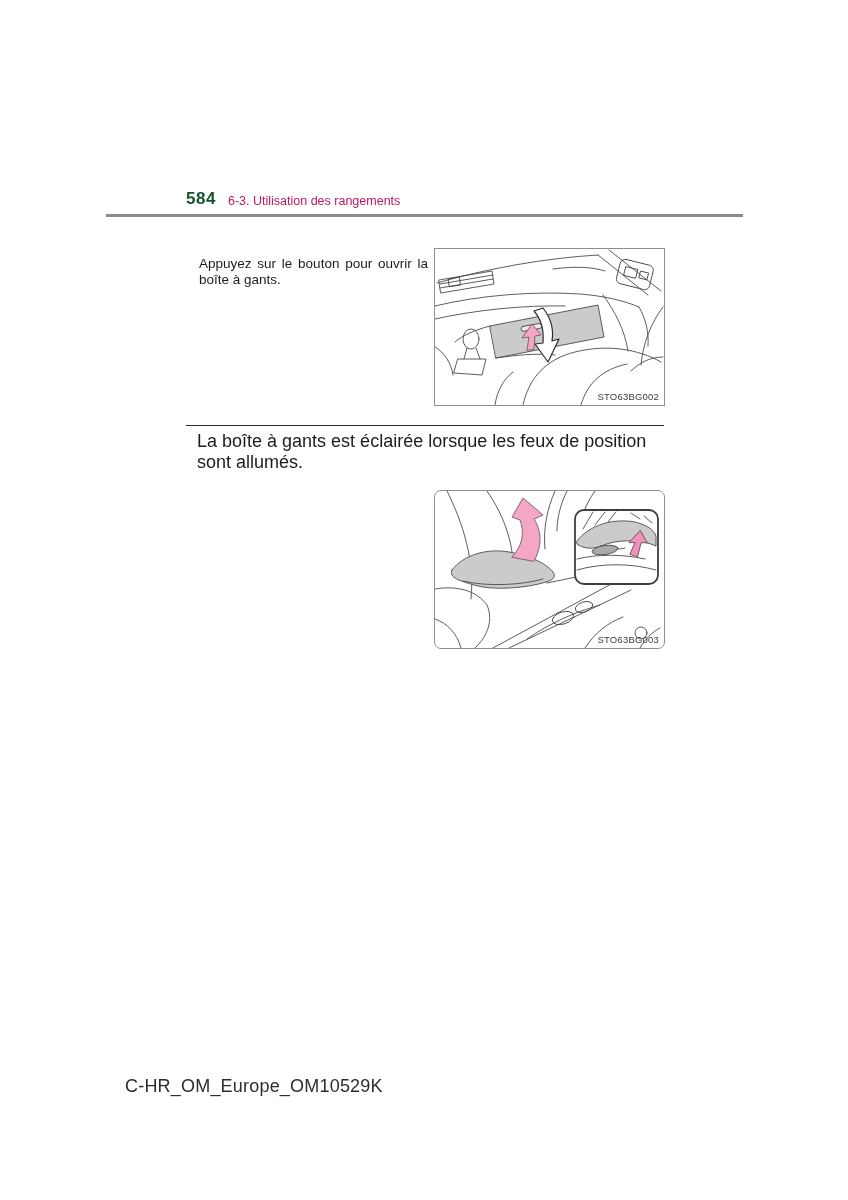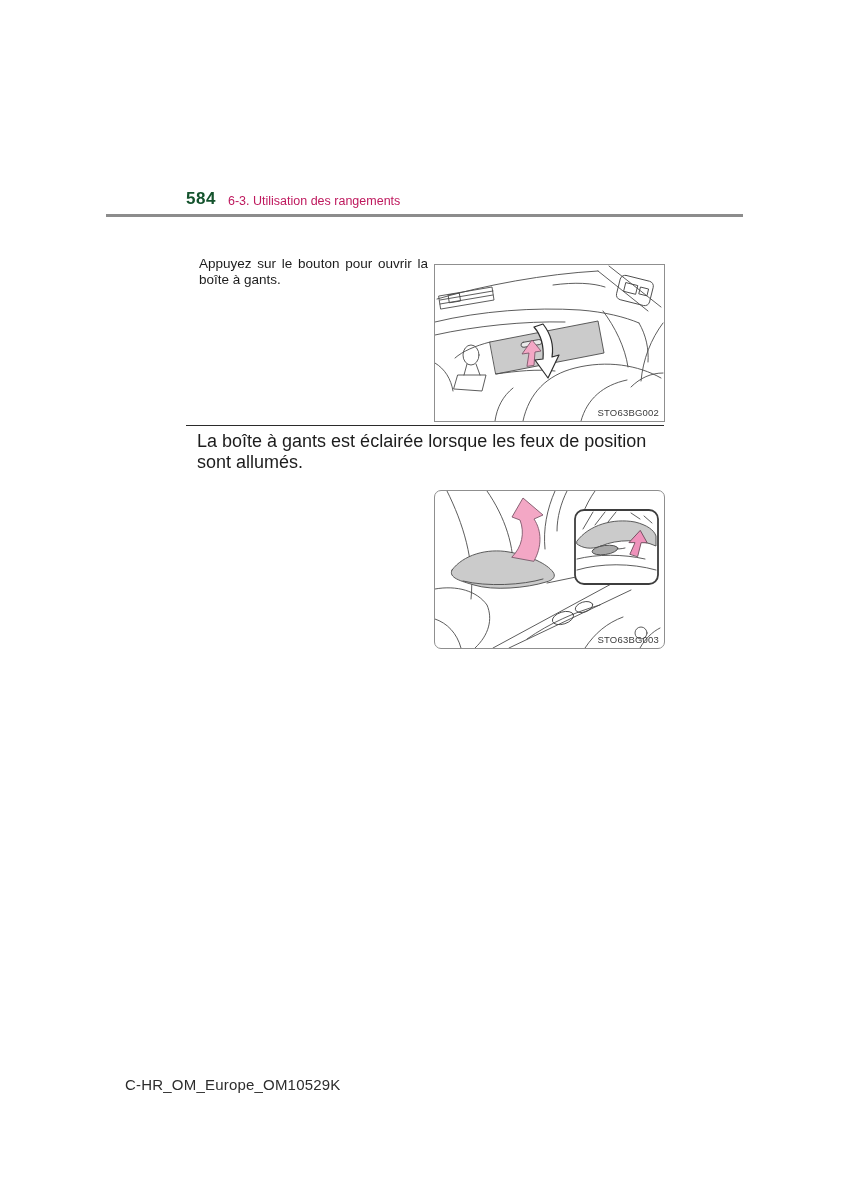--- a/index.html
+++ b/index.html
@@ -36,38 +36,38 @@
   .para {
     position:absolute; font-size:13.5px; line-height:16px;
     text-align:justify; color:#1c1c1c;
   }
   #para1 { left:199px; top:256px; width:229px; }
   #para2 { left:199px; top:490px; width:233px; }
   .figure {
     position:absolute; left:434px; width:229px;
     border:1px solid #8f8f8f; background:#ffffff; box-sizing:content-box;
   }
-  #figure1 { top:264px; height:156px;text-decoration:underline; }
+  #figure1 { top:248px; height:156px;text-decoration:underline; }
   #figure2 { top:490px; height:157px;border-radius:7px; }
   .figure svg { display:block; }
   .fig-caption {
     position:absolute; right:5px; bottom:3px;
     font-size:9.5px; color:#3a3a3a; letter-spacing:0.2px;
   }
   .note-rule {
     position:absolute; left:186px; top:425px; width:478px; height:1px;
     background:#2b2b2b;
   }
   .note {
     position:absolute; left:197px; top:431px; width:475px;
     font-size:18px; color:#1c1c1c;
   }
   .footer {
     position:absolute; left:125px; top:1076px;
-    font-size:15px; color:#2d2d2d; letter-spacing:0.2px;
+    font-size:18px; color:#2d2d2d; letter-spacing:0.2px;
   }
 </style>
 </head>
 <body>
 
 <div class="page">
 
   <div class="page-number">584</div>
   <div class="chapter">6-3. Utilisation des rangements</div>
   <div class="header-rule"></div>

